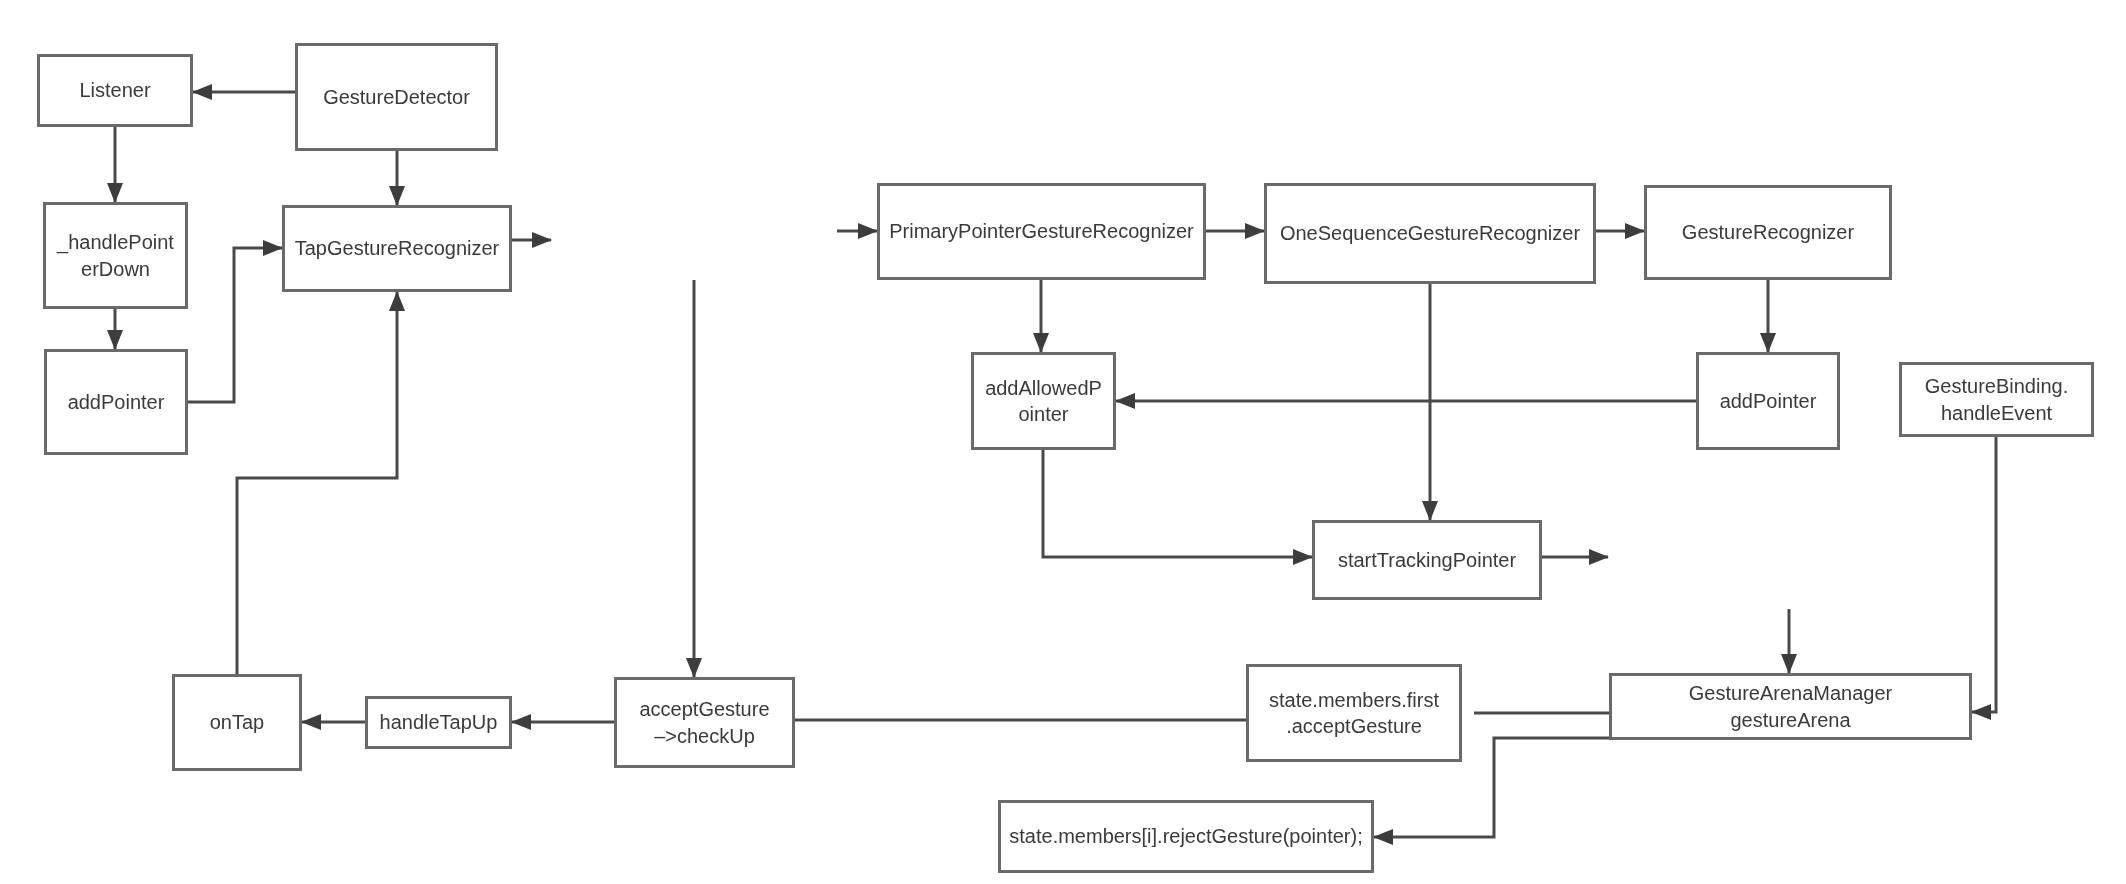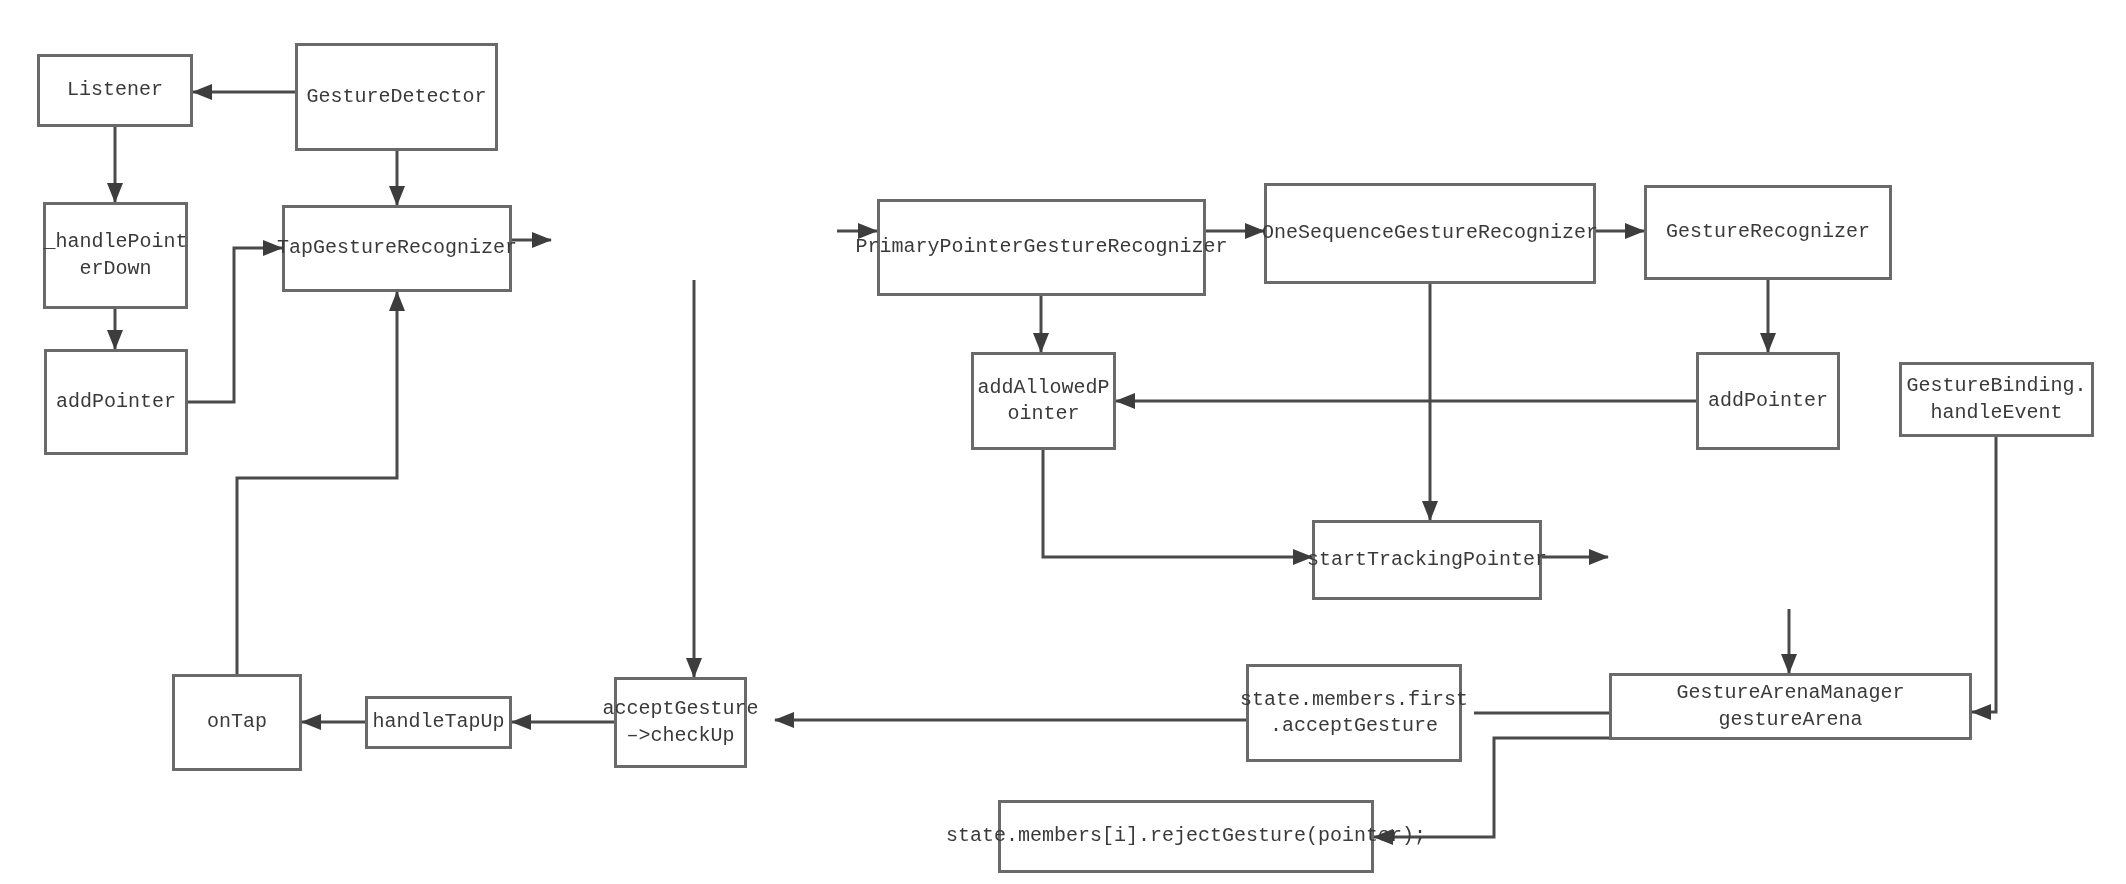--- a/index.html
+++ b/index.html
@@ -17,21 +17,21 @@
   }
   #diagram{position:absolute;left:0;top:0;width:2126px;height:884px;}
   #wires{position:absolute;left:0;top:0;width:100%;height:100%;}
   .node{
     position:absolute;box-sizing:border-box;
     background:var(--node-fill);
     border:3px solid var(--node-border);
     color:var(--text);
     display:flex;align-items:center;justify-content:center;
     text-align:center;font-size:20px;line-height:1.32;
-    white-space:pre-line;padding:2px 6px;font-family:Liberation Mono, monospace;
+    white-space:pre-line;padding:2px 6px;
   }
 </style>
 </head>
 <body>
 
 <div id="diagram">
 
   <svg id="wires" viewBox="0 0 2126 884" xmlns="http://www.w3.org/2000/svg">
     <defs>
       <marker id="arrow" markerUnits="userSpaceOnUse" markerWidth="22" markerHeight="18" refX="19" refY="8" orient="auto">
@@ -81,21 +81,21 @@
 
   <div class="node" style="left:44px;top:349px;width:144px;height:106px">
     <span>addPointer</span>
   </div>
 
   <div class="node" style="left:282px;top:205px;width:230px;height:87px">
     <span>TapGestureRecognizer</span>
   </div>
 
 
-  <div class="node" style="left:877px;top:199px;width:329px;height:97px">
+  <div class="node" style="left:877px;top:183px;width:329px;height:97px">
     <span>PrimaryPointerGestureRecognizer</span>
   </div>
 
   <div class="node" style="left:1264px;top:183px;width:332px;height:101px">
     <span>OneSequenceGestureRecognizer</span>
   </div>
 
   <div class="node" style="left:1644px;top:185px;width:248px;height:95px">
     <span>GestureRecognizer</span>
   </div>
@@ -122,21 +122,21 @@
   <div class="node" style="left:1609px;top:673px;width:363px;height:67px">
     <span>GestureArenaManager
 gestureArena</span>
   </div>
 
   <div class="node" style="left:1246px;top:664px;width:216px;height:98px">
     <span>state.members.first
 .acceptGesture</span>
   </div>
 
-  <div class="node" style="left:614px;top:677px;width:133px;height:91px">
+  <div class="node" style="left:614px;top:677px;width:181px;height:91px">
     <span>acceptGesture
 –&gt;checkUp</span>
   </div>
 
   <div class="node" style="left:365px;top:696px;width:147px;height:53px">
     <span>handleTapUp</span>
   </div>
 
   <div class="node" style="left:172px;top:674px;width:130px;height:97px">
     <span>onTap</span>

